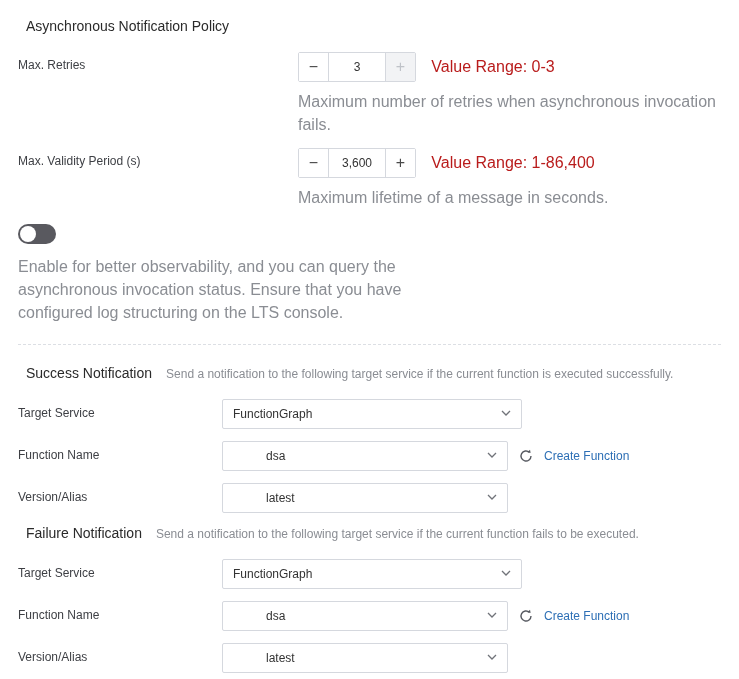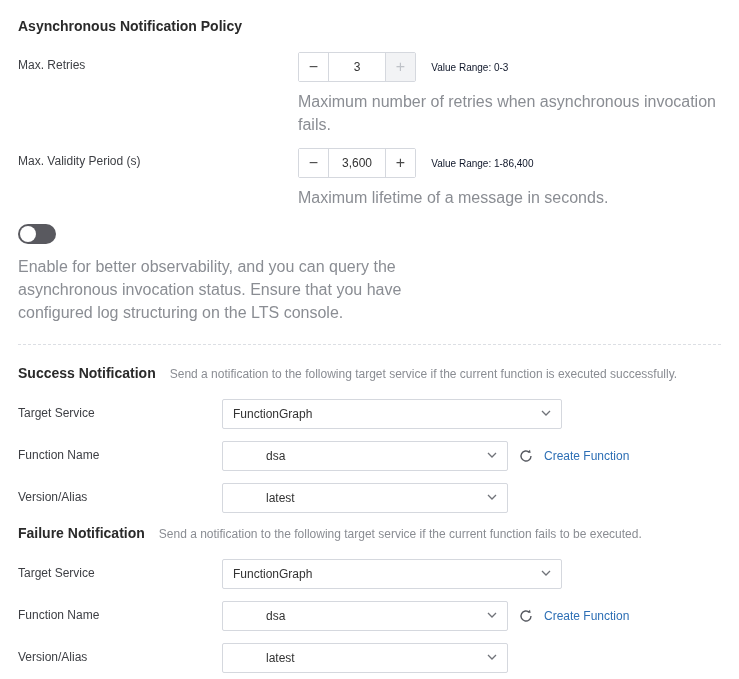--- a/index.html
+++ b/index.html
@@ -13,22 +13,23 @@
     width: 739px;
   }
   .section-head {
     display: flex;
     align-items: baseline;
     gap: 14px;
     margin-bottom: 18px;
   }
   .section-title {
     font-size: 14px;
-    font-weight: bold;
+    font-weight: normal;
     color: #2a2a2a;
+    margin-left: 8px;
   }
   .section-sub {
     font-size: 12px;
     color: #8a8d93;
   }
   .row {
     display: flex;
     align-items: flex-start;
     margin-bottom: 12px;
   }
@@ -73,22 +74,22 @@
     width: 56px;
     border: none;
     text-align: center;
     font-size: 12px;
     color: #333;
     outline: none;
   }
   .range-hint {
     display: inline-block;
     margin-left: 12px;
-    font-size: 10px;
-    color: #0f172a;
+    font-size: 16px;
+    color: #b91c1c;
     vertical-align: middle;
   }
   .desc {
     margin-top: 8px;
     font-size: 16px;
     color: #8a8d93;
     line-height: 1.45;
     max-width: 430px;
   }
   .toggle {
@@ -123,21 +124,21 @@
     background: #fff;
     display: flex;
     align-items: center;
     padding: 0 10px;
     cursor: pointer;
   }
   .select .caret {
     margin-left: auto;
     color: #707379;
   }
-  .sel-wide { width: 340px; text-align: right; }
+  .sel-wide { width: 300px; text-align: right; }
   .sel-med  { width: 286px; padding-left: 43px; }
   .func-line {
     display: flex;
     align-items: center;
     gap: 10px;
   }
   .refresh-ic {
     display: inline-flex;
     cursor: pointer;
     color: #575a61;

